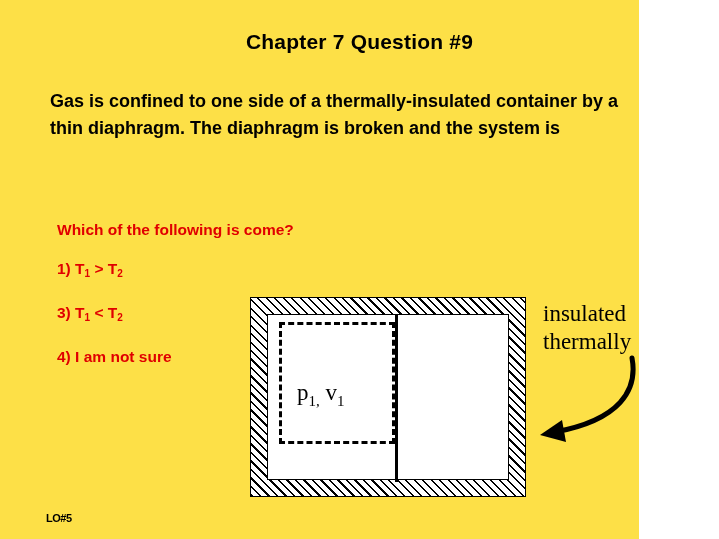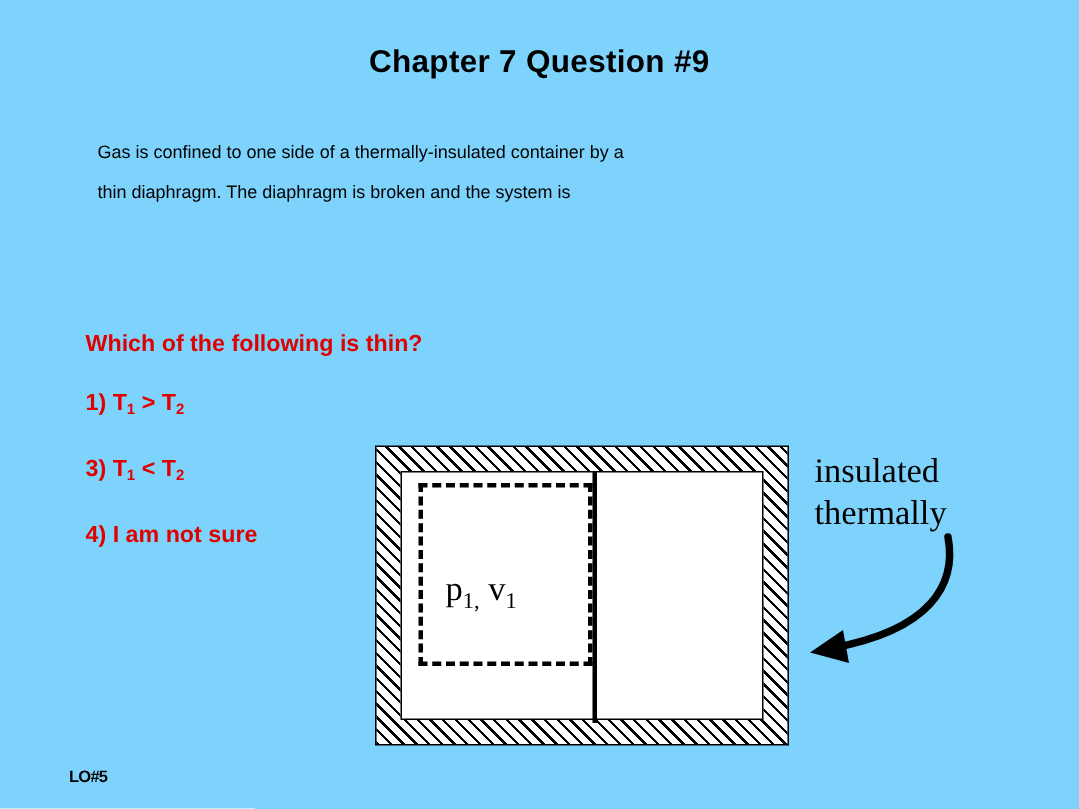--- a/index.html
+++ b/index.html
@@ -5,43 +5,43 @@
   html, body {
     margin: 0;
     padding: 0;
     background: #ffffff;
   }
   body {
     font-family: "Liberation Sans", sans-serif;
   }
   #slide {
     position: relative;
-    width: 719px;
+    width: 639px;
     height: 539px;
-    background: #7dd3fc;
+    background: #fde047;
     overflow: hidden;
   }
   .title {
     position: absolute;
     top: 30px;
     left: 0;
     width: 719px;
     text-align: center;
     font-size: 21px;
     font-weight: bold;
     color: #000000;
     letter-spacing: 0.2px;
   }
   .body-text {
     position: absolute;
     top: 88px;
-    left: 65px;
+    left: 50px;
     width: 650px;
-    font-size: 12px;
-    font-weight: normal;
+    font-size: 18px;
+    font-weight: bold;
     color: #000000;
     line-height: 27px;
   }
   .question {
     position: absolute;
     top: 216px;
     left: 57px;
     font-size: 15.5px;
     font-weight: bold;
     color: #e00000;
@@ -151,21 +151,21 @@
 
 <div id="slide">
 
   <div class="title">Chapter 7 Question #9</div>
 
   <div class="body-text">
     <div>Gas is confined to one side of a thermally-insulated container by a</div>
     <div>thin diaphragm.  The diaphragm is broken and the system is</div>
   </div>
 
-  <div class="question">Which of the following is thin?</div>
+  <div class="question">Which of the following is come?</div>
 
   <div class="choices">
     <div class="choice">
       <span>1)</span>
       <span>T</span><sub>1</sub><span> &gt; </span><span>T</span><sub>2</sub>
     </div>
     <div class="choice">
       <span>3)</span>
       <span>T</span><sub>1</sub><span> &lt; </span><span>T</span><sub>2</sub>
     </div>

